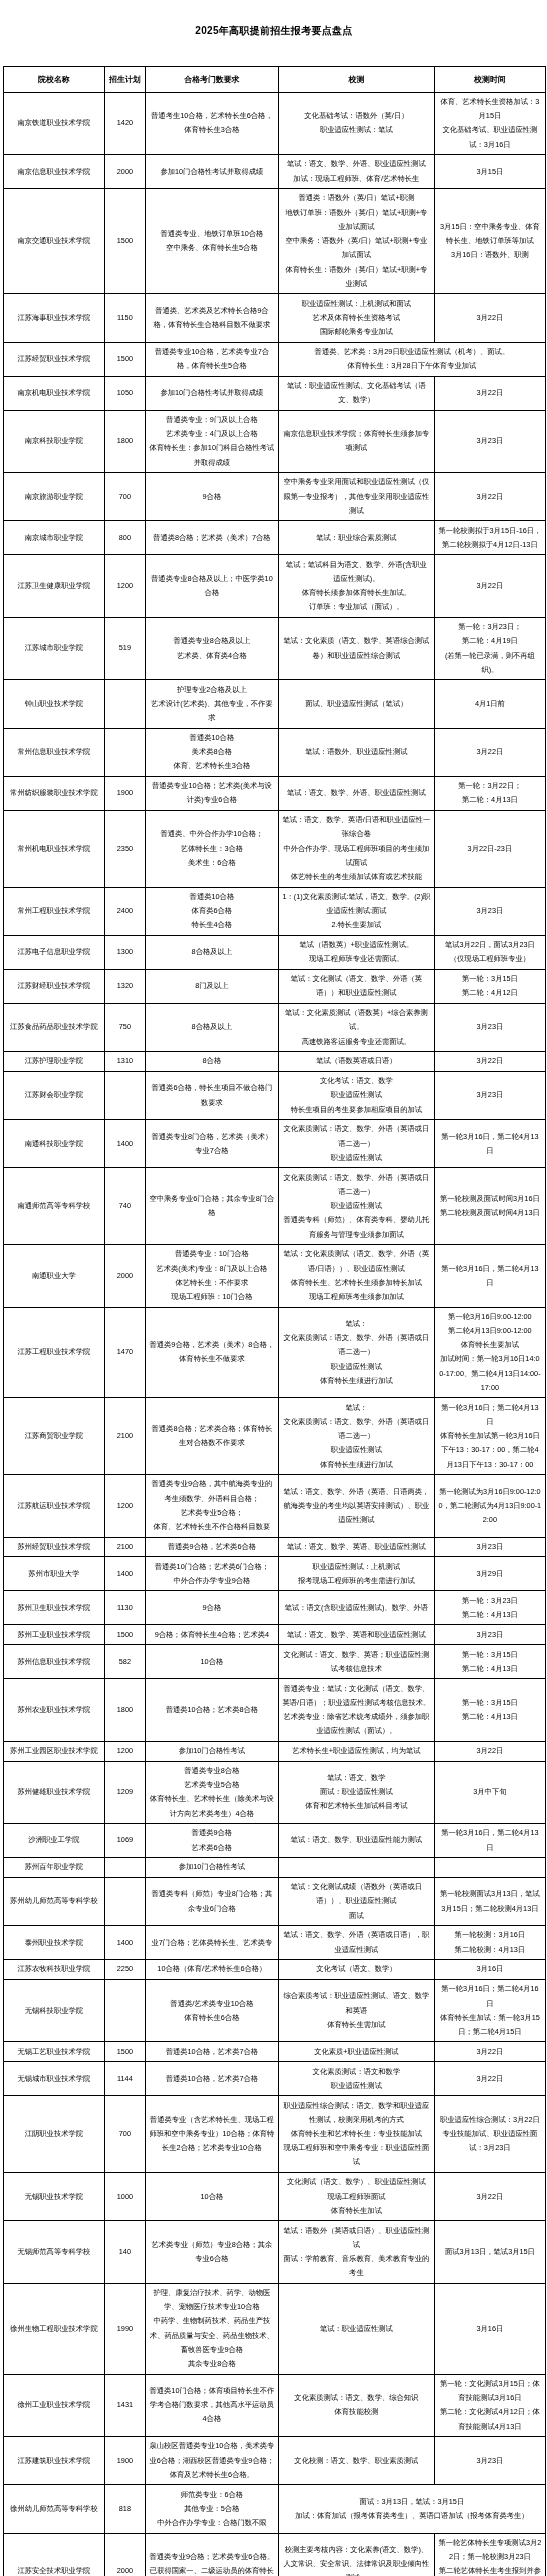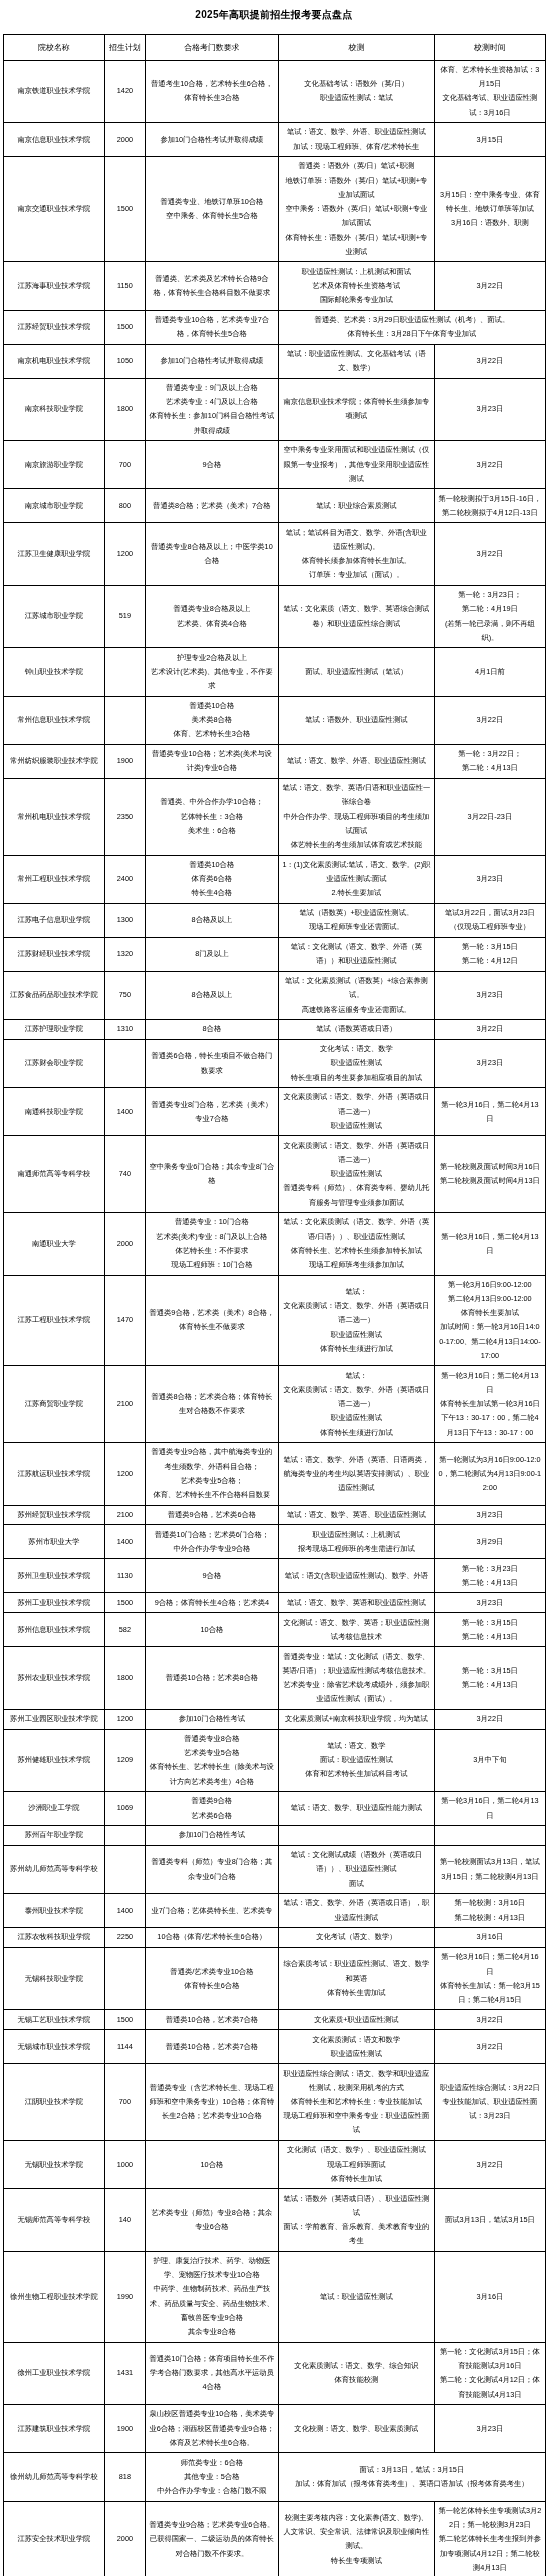--- a/index.html
+++ b/index.html
@@ -4,21 +4,21 @@
 <style>
   html,body{margin:0;padding:0;background:#ffffff;}
   body{
     width:548px;
     font-family:"Liberation Sans","DejaVu Sans",sans-serif;
     color:#000;
     -webkit-font-smoothing:antialiased;
   }
   .page{width:548px;background:#fff;}
   .title{
-    margin:0;
+    margin:16px;
     padding:8.2px 0 11.7px 0;
     text-align:center;
     font-size:10px;
     font-weight:bold;
     letter-spacing:0.3px;
   }
   table.grid{
     border-collapse:collapse;
     table-layout:fixed;
     width:542px;
@@ -30,21 +30,21 @@
     line-height:1.95;
     padding:2.3px 3.5px;
     vertical-align:middle;
     text-align:center;
     white-space:pre-line;
     word-break:break-all;
     overflow:hidden;
   }
   .grid th{
     font-size:7.9px;
-    font-weight:normal;
+    font-weight:bold;
     padding:4.7px 2.3px;
     white-space:nowrap;
   }
   .grid td.left{text-align:center;}
   col.c-school{width:101px;}
   col.c-plan{width:41px;}
   col.c-req{width:133px;}
   col.c-test{width:156px;}
   col.c-time{width:111px;}
 </style>
@@ -361,21 +361,21 @@
     <td>普通类10合格；艺术类8合格</td>
     <td class="left">普通类专业：笔试：文化测试（语文、数学、英语/日语）；职业适应性测试考核信息技术。
 艺术类专业：除省艺术统考成绩外，须参加职业适应性测试（面试）。</td>
     <td>第一轮：3月15日
 第二轮：4月13日</td>
   </tr>
         <tr>
     <td>苏州工业园区职业技术学院</td>
     <td>1200</td>
     <td>参加10门合格性考试</td>
-    <td class="left">文化素质测试+南京科技职业学院，均为笔试</td>
+    <td class="left">艺术特长生+职业适应性测试，均为笔试</td>
     <td>3月22日</td>
   </tr>
         <tr>
     <td>苏州健雄职业技术学院</td>
     <td>1209</td>
     <td>普通类专业8合格
 艺术类专业5合格
 体育特长生、艺术特长生（除美术与设计方向艺术类考生）4合格</td>
     <td>笔试：语文、数学
 面试：职业适应性测试

